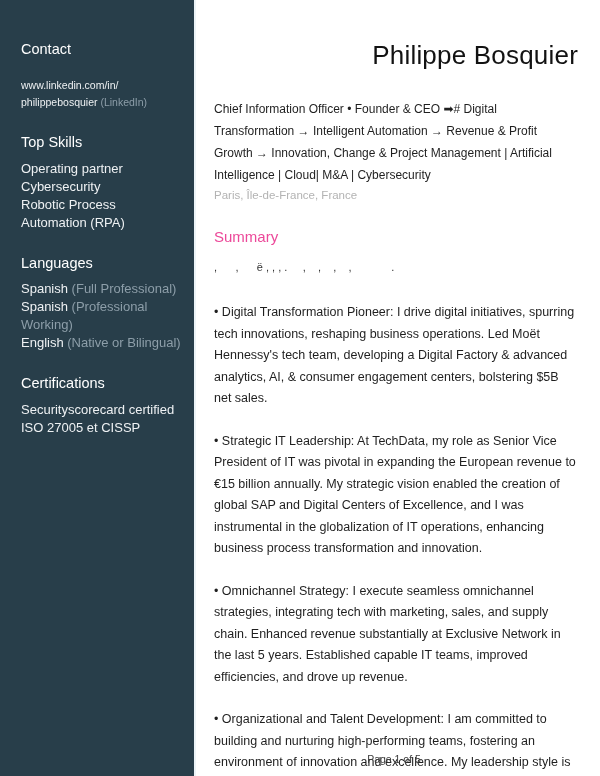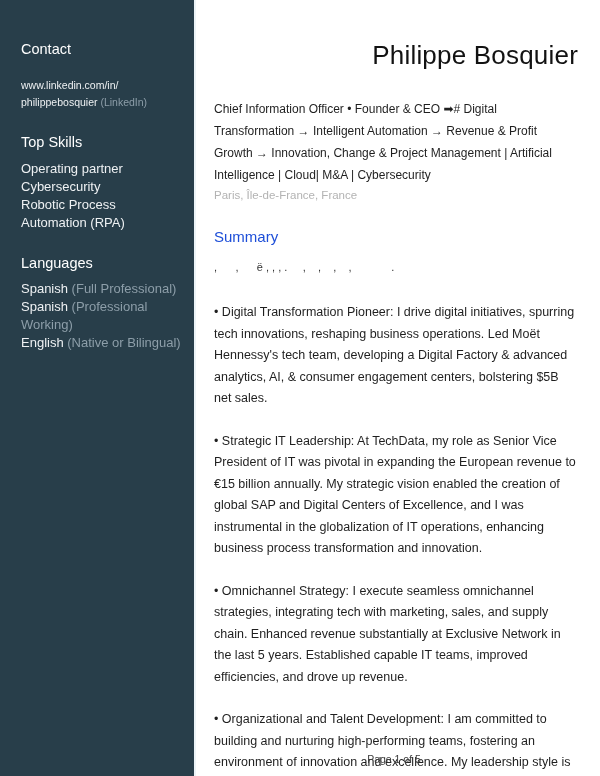--- a/index.html
+++ b/index.html
@@ -33,21 +33,21 @@
     padding:40px 22px 0 18px; color:#1f1f1f; background:#fff;
   }
   .name {
     font-size:26px; font-weight:400; color:#121212; letter-spacing:0.2px;text-align:right;
   }
   .headline {
     margin-top:27px; font-size:12px; line-height:22px; color:#1f1f1f;
   }
   .location { margin-top:3px; font-size:11.5px; color:#b3b3b3; }
   .summary-heading {
-    margin-top:27px; font-size:15px; font-weight:400; color:#1d4ed8;
+    margin-top:27px; font-size:15px; font-weight:400; color:#ec4899;
   }
   .garbled {
     margin-top:15px; font-size:11px; color:#333; white-space:pre-wrap; line-height:14px;
   }
   .paragraphs { margin-top:28px; }
   .para {
     font-size:12.5px; line-height:21.5px; color:#1f1f1f; margin-bottom:21px;
   }
   .page-footer {
     position:absolute; left:0; right:8px; bottom:11px;
@@ -88,20 +88,27 @@
           <span>Spanish</span>
           <span class="muted">(Professional Working)</span>
         </div>
         <div class="sb-item">
           <span>English</span>
           <span class="muted">(Native or Bilingual)</span>
         </div>
       </div>
     </div>
 
+    <div class="sb-block">
+      <div class="sb-heading">Certifications</div>
+      <div class="items">
+        <div class="sb-item">Securityscorecard certified</div>
+        <div class="sb-item">ISO 27005 et CISSP</div>
+      </div>
+    </div>
 
   </aside>
 
   <main class="main">
 
     <h1 class="name">Philippe Bosquier</h1>
     <p class="headline">Chief Information Officer • Founder &amp; CEO ➡# Digital Transformation → Intelligent Automation → Revenue &amp; Profit Growth → Innovation, Change &amp; Project Management | Artificial Intelligence | Cloud| M&amp;A | Cybersecurity</p>
     <p class="location">Paris, Île-de-France, France</p>
 
     <h2 class="summary-heading">Summary</h2>

